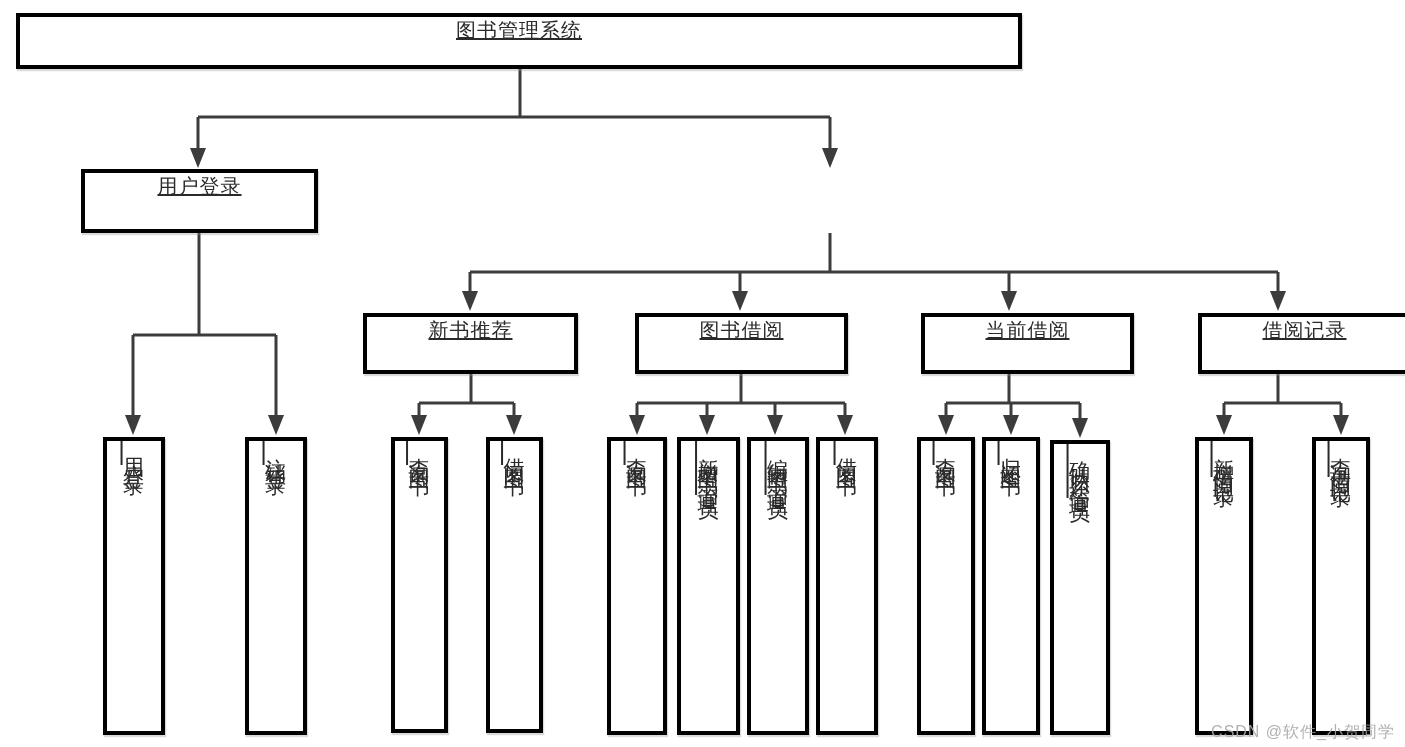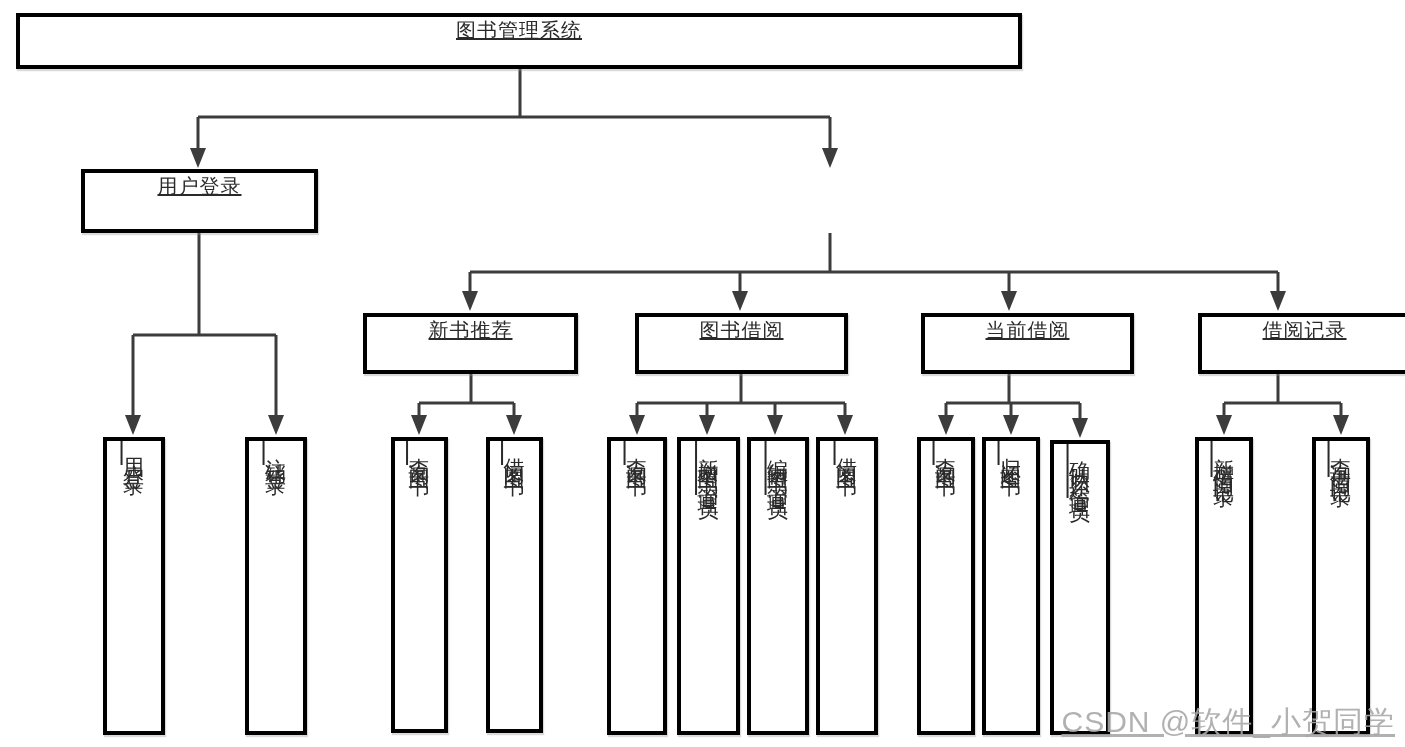--- a/index.html
+++ b/index.html
@@ -59,26 +59,25 @@
   .n-l7  { left: 816px;  top: 437px; width: 62px; height: 298px; }
   .n-l8  { left: 917px;  top: 437px; width: 58px; height: 298px; }
   .n-l9  { left: 982px;  top: 437px; width: 58px; height: 298px; }
   .n-l10 { left: 1050px; top: 440px; width: 60px; height: 295px; }
   .n-l11 { left: 1195px; top: 437px; width: 58px; height: 298px; }
   .n-l12 { left: 1312px; top: 437px; width: 58px; height: 298px; }
   #watermark {
     position: absolute;
     right: 10px;
     bottom: 4px;
-    font-size: 30px;
+    font-size: 16px;
     color: rgba(168,168,168,0.9);
     letter-spacing: 1px;
     z-index: 5;
     white-space: nowrap;
-    text-decoration: underline;
   }
 </style>
 </head>
 <body>
 
 <div id="canvas">
 
   <svg id="connectors" viewBox="0 0 1405 747" xmlns="http://www.w3.org/2000/svg">
     <g stroke="#3c3c3c" stroke-width="3" fill="none">
       <path d="M520,69 V117 M198,117 H830 M198,117 V149 M830,117 V149"></path>

